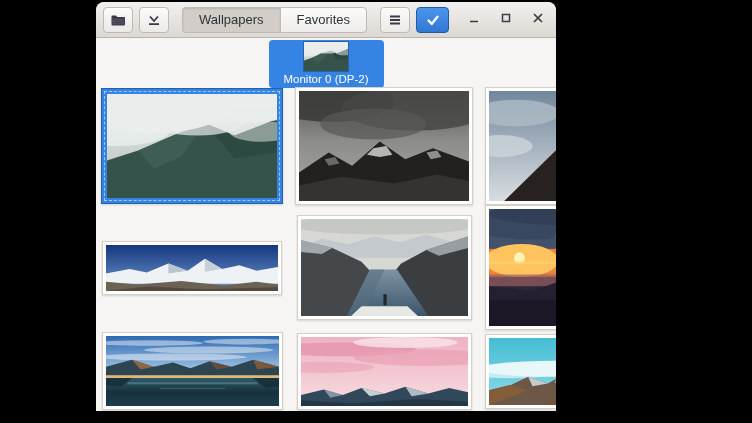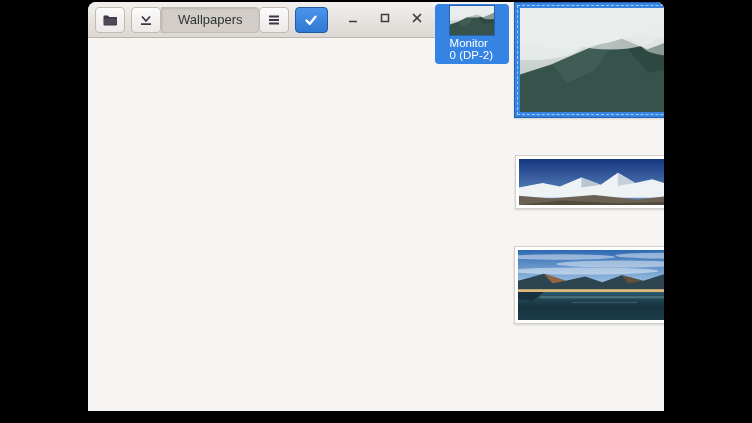--- a/index.html
+++ b/index.html
@@ -1,23 +1,23 @@
 <!DOCTYPE html>
 <html><head>
 <meta charset="utf-8">
 <style>
   * { margin:0; padding:0; box-sizing:border-box; }
   html,body { width:752px; height:423px; background:#000; overflow:hidden;
               font-family:"Liberation Sans","DejaVu Sans",sans-serif; }
   body { position:relative; }
 
-  .window { position:absolute; left:88px; top:2px; width:576px; height:409px;
+  .window { position:absolute; left:96px; top:2px; width:460px; height:409px;
             background:#f6f5f3; border-radius:8px 8px 0 0; overflow:hidden;
             box-shadow:0 0 0 1px rgba(0,0,0,.4), 0 2px 8px rgba(0,0,0,.5);
-            display:flex; flex-direction:row; }
+            display:flex; flex-direction:column; }
 
   
   .headerbar { height:36px; flex:0 0 36px; display:flex; align-items:center;
                padding:0 7px; background:linear-gradient(#f2f0ee,#dcd8d3);
                border-bottom:1px solid #bcb4ab; border-radius:8px 8px 0 0; }
   .hb-left, .hb-right { display:flex; align-items:center; gap:6px; }
   .hb-spacer { flex:1; }
   .btn { height:26px; min-width:29px; padding:0 6px; display:inline-flex;
          align-items:center; justify-content:center; cursor:pointer;
          background:linear-gradient(#fbfafa,#eceae7); border:1px solid #c1bab2;
@@ -276,20 +276,21 @@
             <line x1="3" y1="12.2" x2="13" y2="12.2"></line>
           </svg>
         </span>
       </button>
     </div>
 
     <div class="hb-spacer"></div>
 
     <div class="linked">
       <button class="toggle active">Wallpapers</button>
+      <button class="toggle">Favorites</button>
     </div>
 
     <div class="hb-spacer"></div>
 
     <div class="hb-right">
       <button class="btn">
         <span>
           <svg width="16" height="16" viewBox="0 0 16 16" stroke="#3d3846" stroke-width="1.8">
             <line x1="3" y1="4.5" x2="13" y2="4.5"></line>
             <line x1="3" y1="8" x2="13" y2="8"></line>

